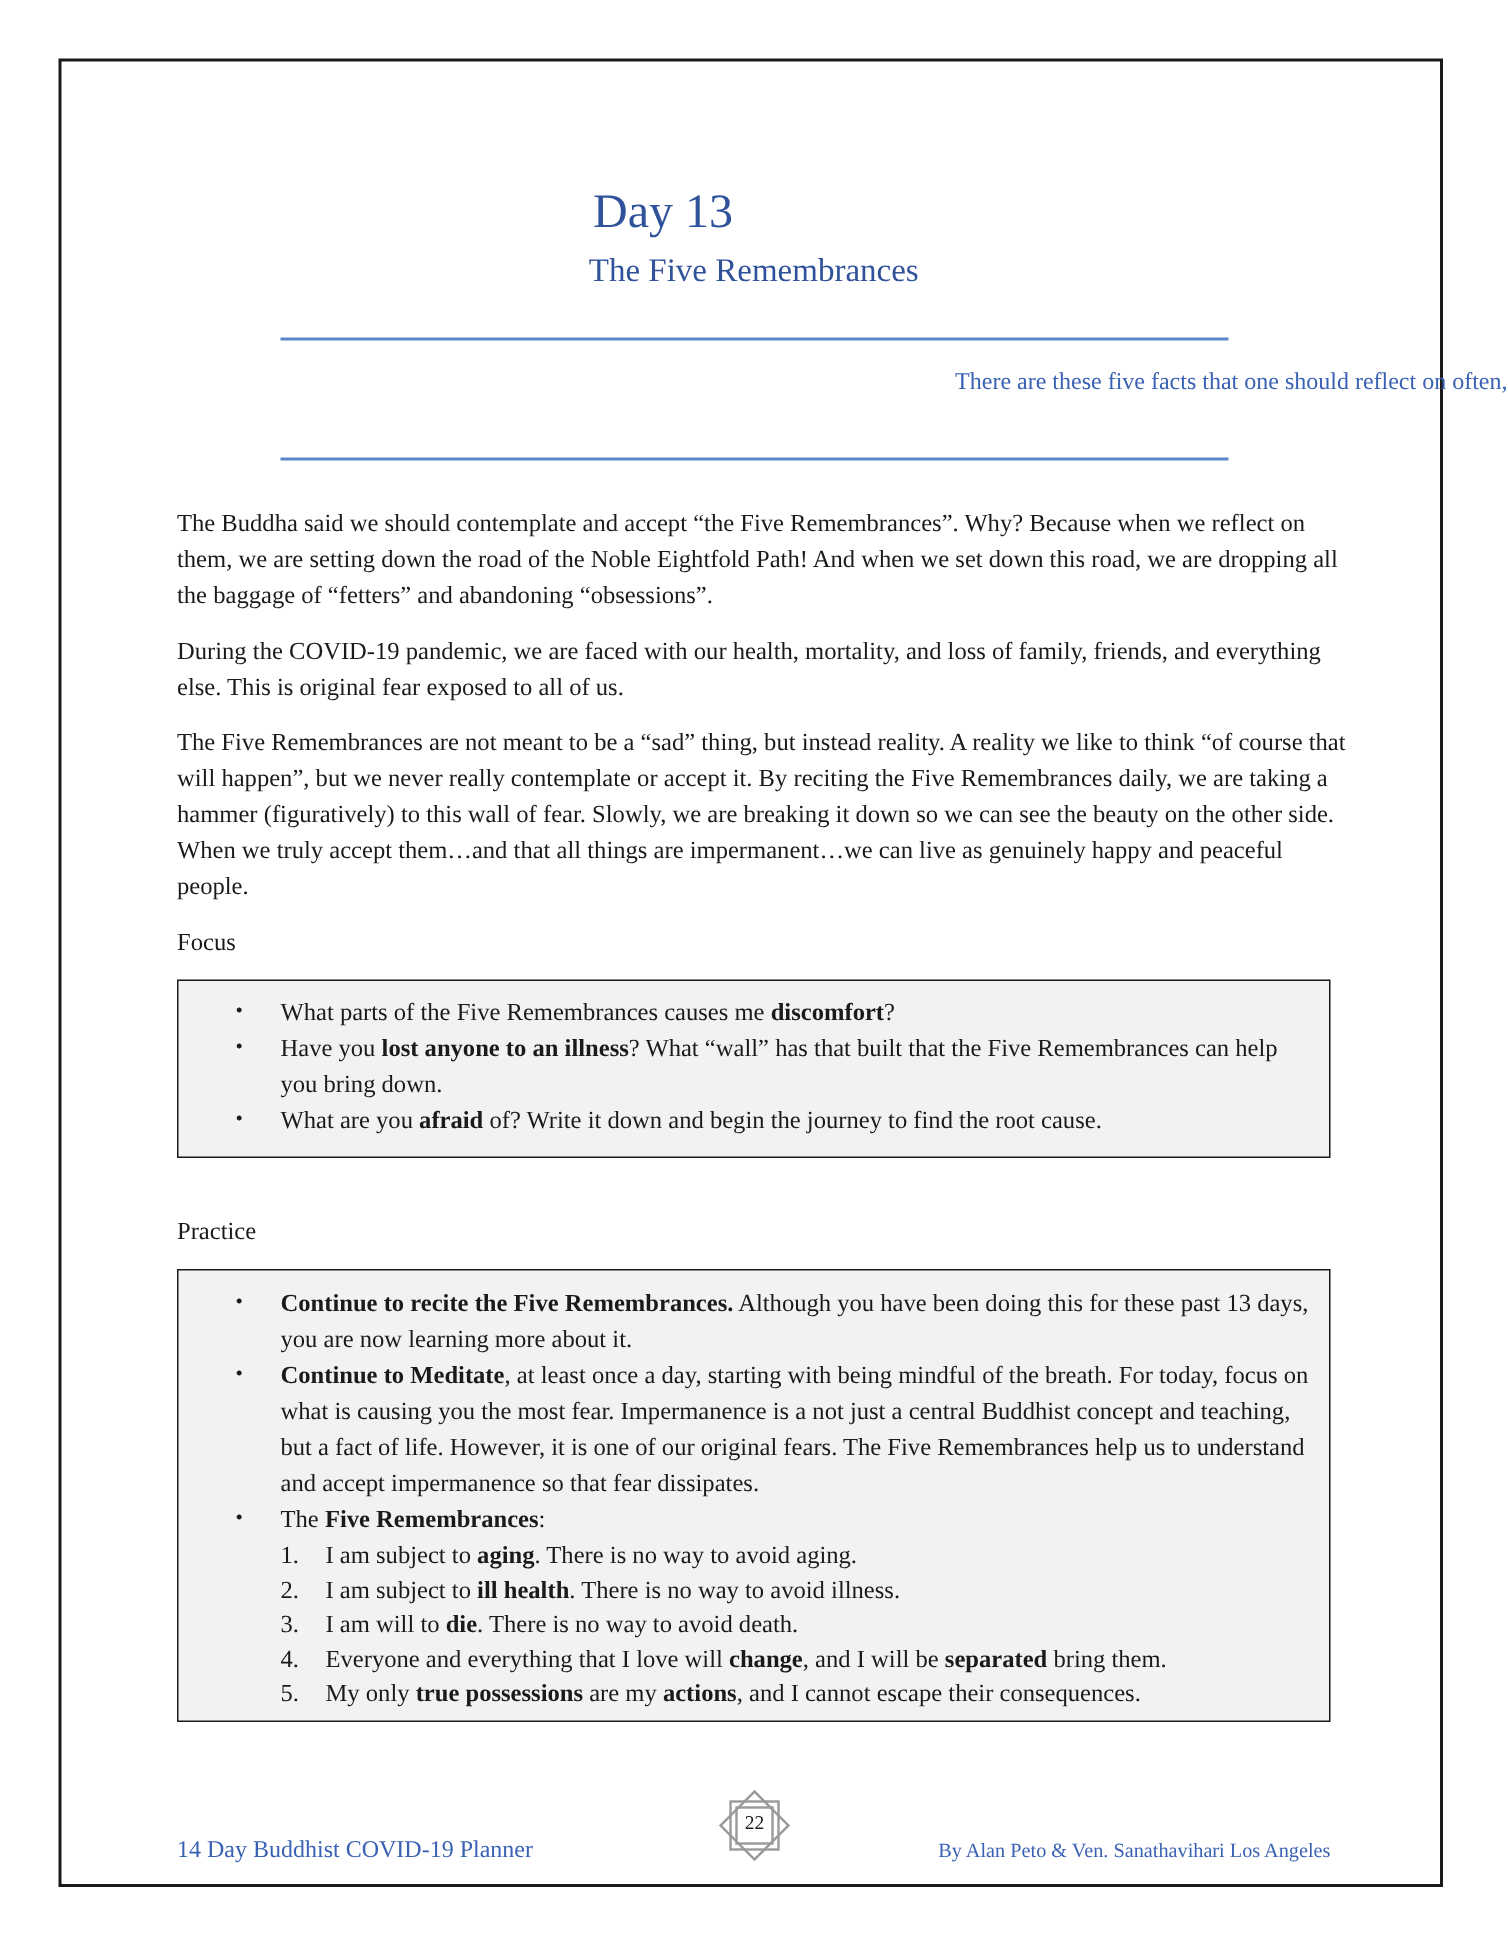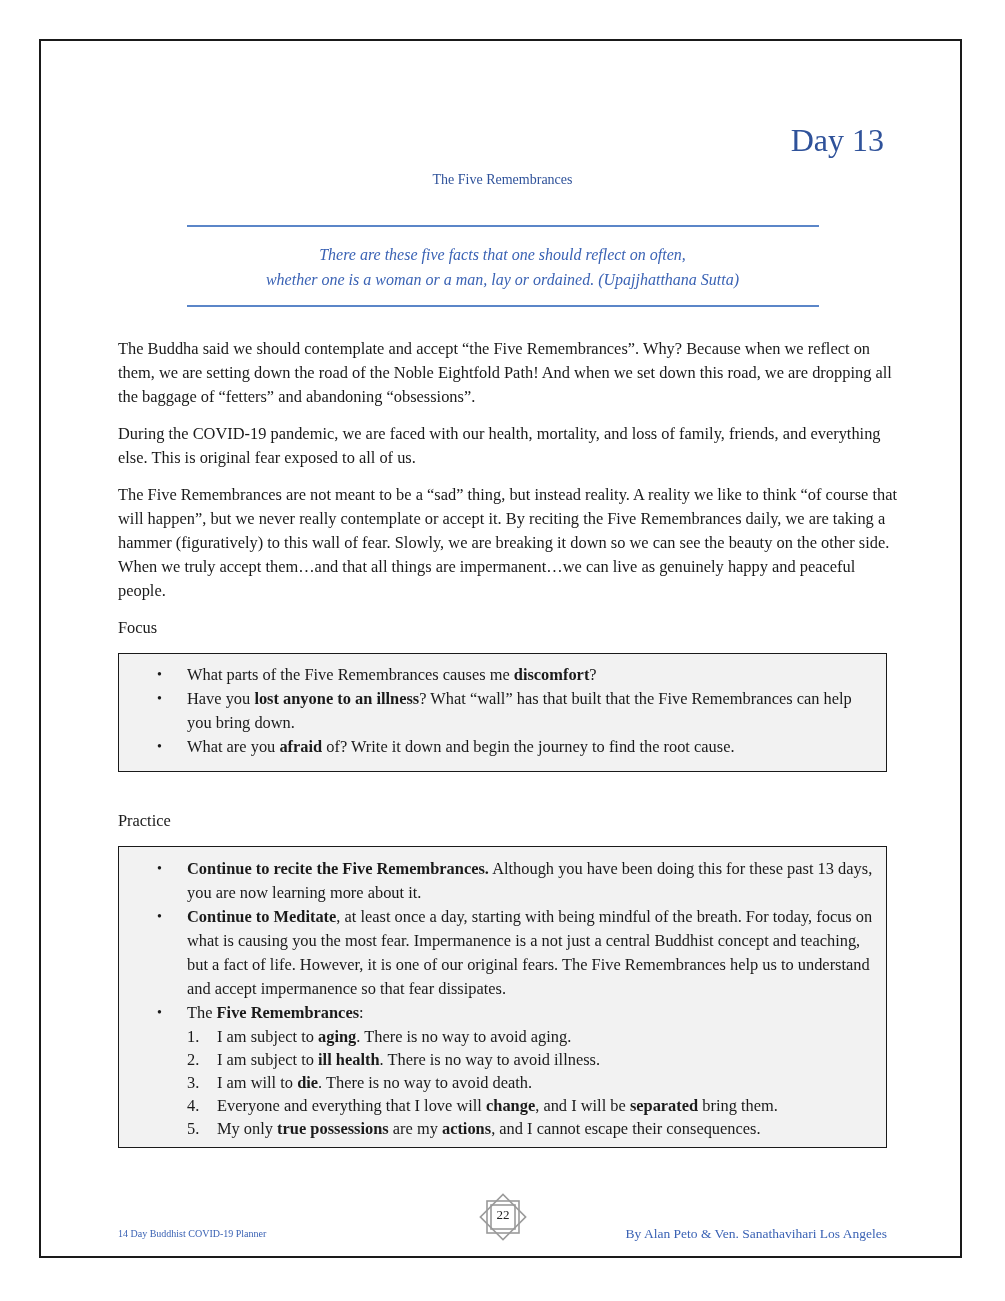--- a/index.html
+++ b/index.html
@@ -1,64 +1,63 @@
 <!DOCTYPE html>
 <html><head>
   <meta charset="utf-8">
   <style>
     html, body { margin: 0; padding: 0; background: #ffffff; }
     body { width: 1005px; height: 1301px; position: relative; overflow: hidden;
            font-family: "Liberation Serif", "DejaVu Serif", serif; color: #1a1a1a; }
     .frame { position: absolute; left: 39px; top: 39px; width: 923px; height: 1219px;
              border: 2px solid #1a1a1a; box-sizing: border-box; }
-    .title { position: absolute; left: 0; width: 884px; top: 120px; text-align: right;
+    .title { position: absolute; left: 0; width: 884px; top: 120px; text-align: center;
              color: #2f529a; font-size: 32px; line-height: 40px; }
     .subtitle { position: absolute; left: 0; width: 1005px; top: 166px; text-align: center;
-             color: #2f529a; font-size: 14px; line-height: 28px; }
+             color: #2f529a; font-size: 22px; line-height: 28px; }
     .rule { position: absolute; left: 187px; width: 632px; height: 2px; background: #5b86c8; }
     .rule.top { top: 225px; }
     .rule.bottom { top: 305px; }
-    .quote { position: absolute; left: 0; width: 1005px; top: 242px; text-align: center;
-             color: #3a62b4; font-style: italic; font-size: 16px; line-height: 25px; }
+    .quote { position: absolute; left: 0; width: 1005px; top: 242px; text-align: right;
+             color: #3a62b4; font-size: 16px; line-height: 25px; }
     .body-text { position: absolute; left: 118px; width: 780px; font-size: 16.4px; line-height: 24px; }
     .p1 { top: 337px; }
     .p2 { top: 422px; }
     .p3 { top: 483px; }
     .focus-heading { position: absolute; left: 118px; top: 616px; font-weight: normal; font-size: 16.4px; line-height: 24px; }
     .practice-heading { position: absolute; left: 118px; top: 809px; font-size: 16.4px; line-height: 24px; }
     .box { position: absolute; left: 118px; width: 769px; background: #f2f2f2; border: 1.5px solid #1a1a1a;
            box-sizing: border-box; }
     .focus-box { top: 653px; height: 119px; }
     .practice-box { top: 846px; height: 302px; }
     ul.bullets { margin: 0; padding: 0; list-style: none; position: absolute; left: 0; right: 0; }
     .focus-box ul.bullets { top: 9px; }
     .practice-box ul.bullets { top: 10px; }
     ul.bullets > li { position: relative; padding-left: 68px; padding-right: 10px; font-size: 16.4px; line-height: 24px; }
     ul.bullets > li .bullet { position: absolute; left: 38px; top: 0; font-size: 14px; }
     ol.numbered { margin: 0; padding: 0; list-style: none; }
     ol.numbered li { position: relative; padding-left: 30px; font-size: 16.4px; line-height: 23px; }
     ol.numbered li .num { position: absolute; left: 0; top: 0; }
     b { font-weight: bold; }
-    .footer-left { position: absolute; left: 118px; top: 1225px; color: #3a62b4; font-size: 10px; line-height: 18px; }
+    .footer-left { position: absolute; left: 118px; top: 1225px; color: #3a62b4; font-size: 16px; line-height: 18px; }
     .footer-right { position: absolute; right: 118px; top: 1225px; color: #3a62b4; font-size: 13.5px; line-height: 18px; }
     .page-emblem { position: absolute; left: 478px; top: 1192px; width: 50px; height: 50px; }
     .page-number { position: absolute; left: 478px; top: 1207px; width: 50px; text-align: center; font-size: 13px; line-height: 16px; color: #222; }
   </style>
 </head>
 <body>
 
 <div class="frame"></div>
 
 <div class="title">Day 13</div>
 <div class="subtitle">The Five Remembrances</div>
 
 <div class="rule top"></div>
 <div class="quote">
   <div>There are these five facts that one should reflect on often,</div>
-  <div>whether one is a woman or a man, lay or ordained.  (Upajjhatthana Sutta)</div>
 </div>
 <div class="rule bottom"></div>
 
 <div class="body-text p1">The Buddha said we should contemplate and accept “the Five Remembrances”.  Why?  Because when we reflect on them, we are setting down the road of the Noble Eightfold Path!  And when we set down this road, we are dropping all the baggage of “fetters” and abandoning “obsessions”.</div>
 <div class="body-text p2">During the COVID-19 pandemic, we are faced with our health, mortality, and loss of family, friends, and everything else.  This is original fear exposed to all of us.</div>
 <div class="body-text p3">The Five Remembrances are not meant to be a “sad” thing, but instead reality.  A reality we like to think “of course that will happen”, but we never really contemplate or accept it.  By reciting the Five Remembrances daily, we are taking a hammer (figuratively) to this wall of fear.  Slowly, we are breaking it down so we can see the beauty on the other side.  When we truly accept them…and that all things are impermanent…we can live as genuinely happy and peaceful people.</div>
 
 <div class="focus-heading">Focus</div>
 <div class="box focus-box">
   <ul class="bullets">

